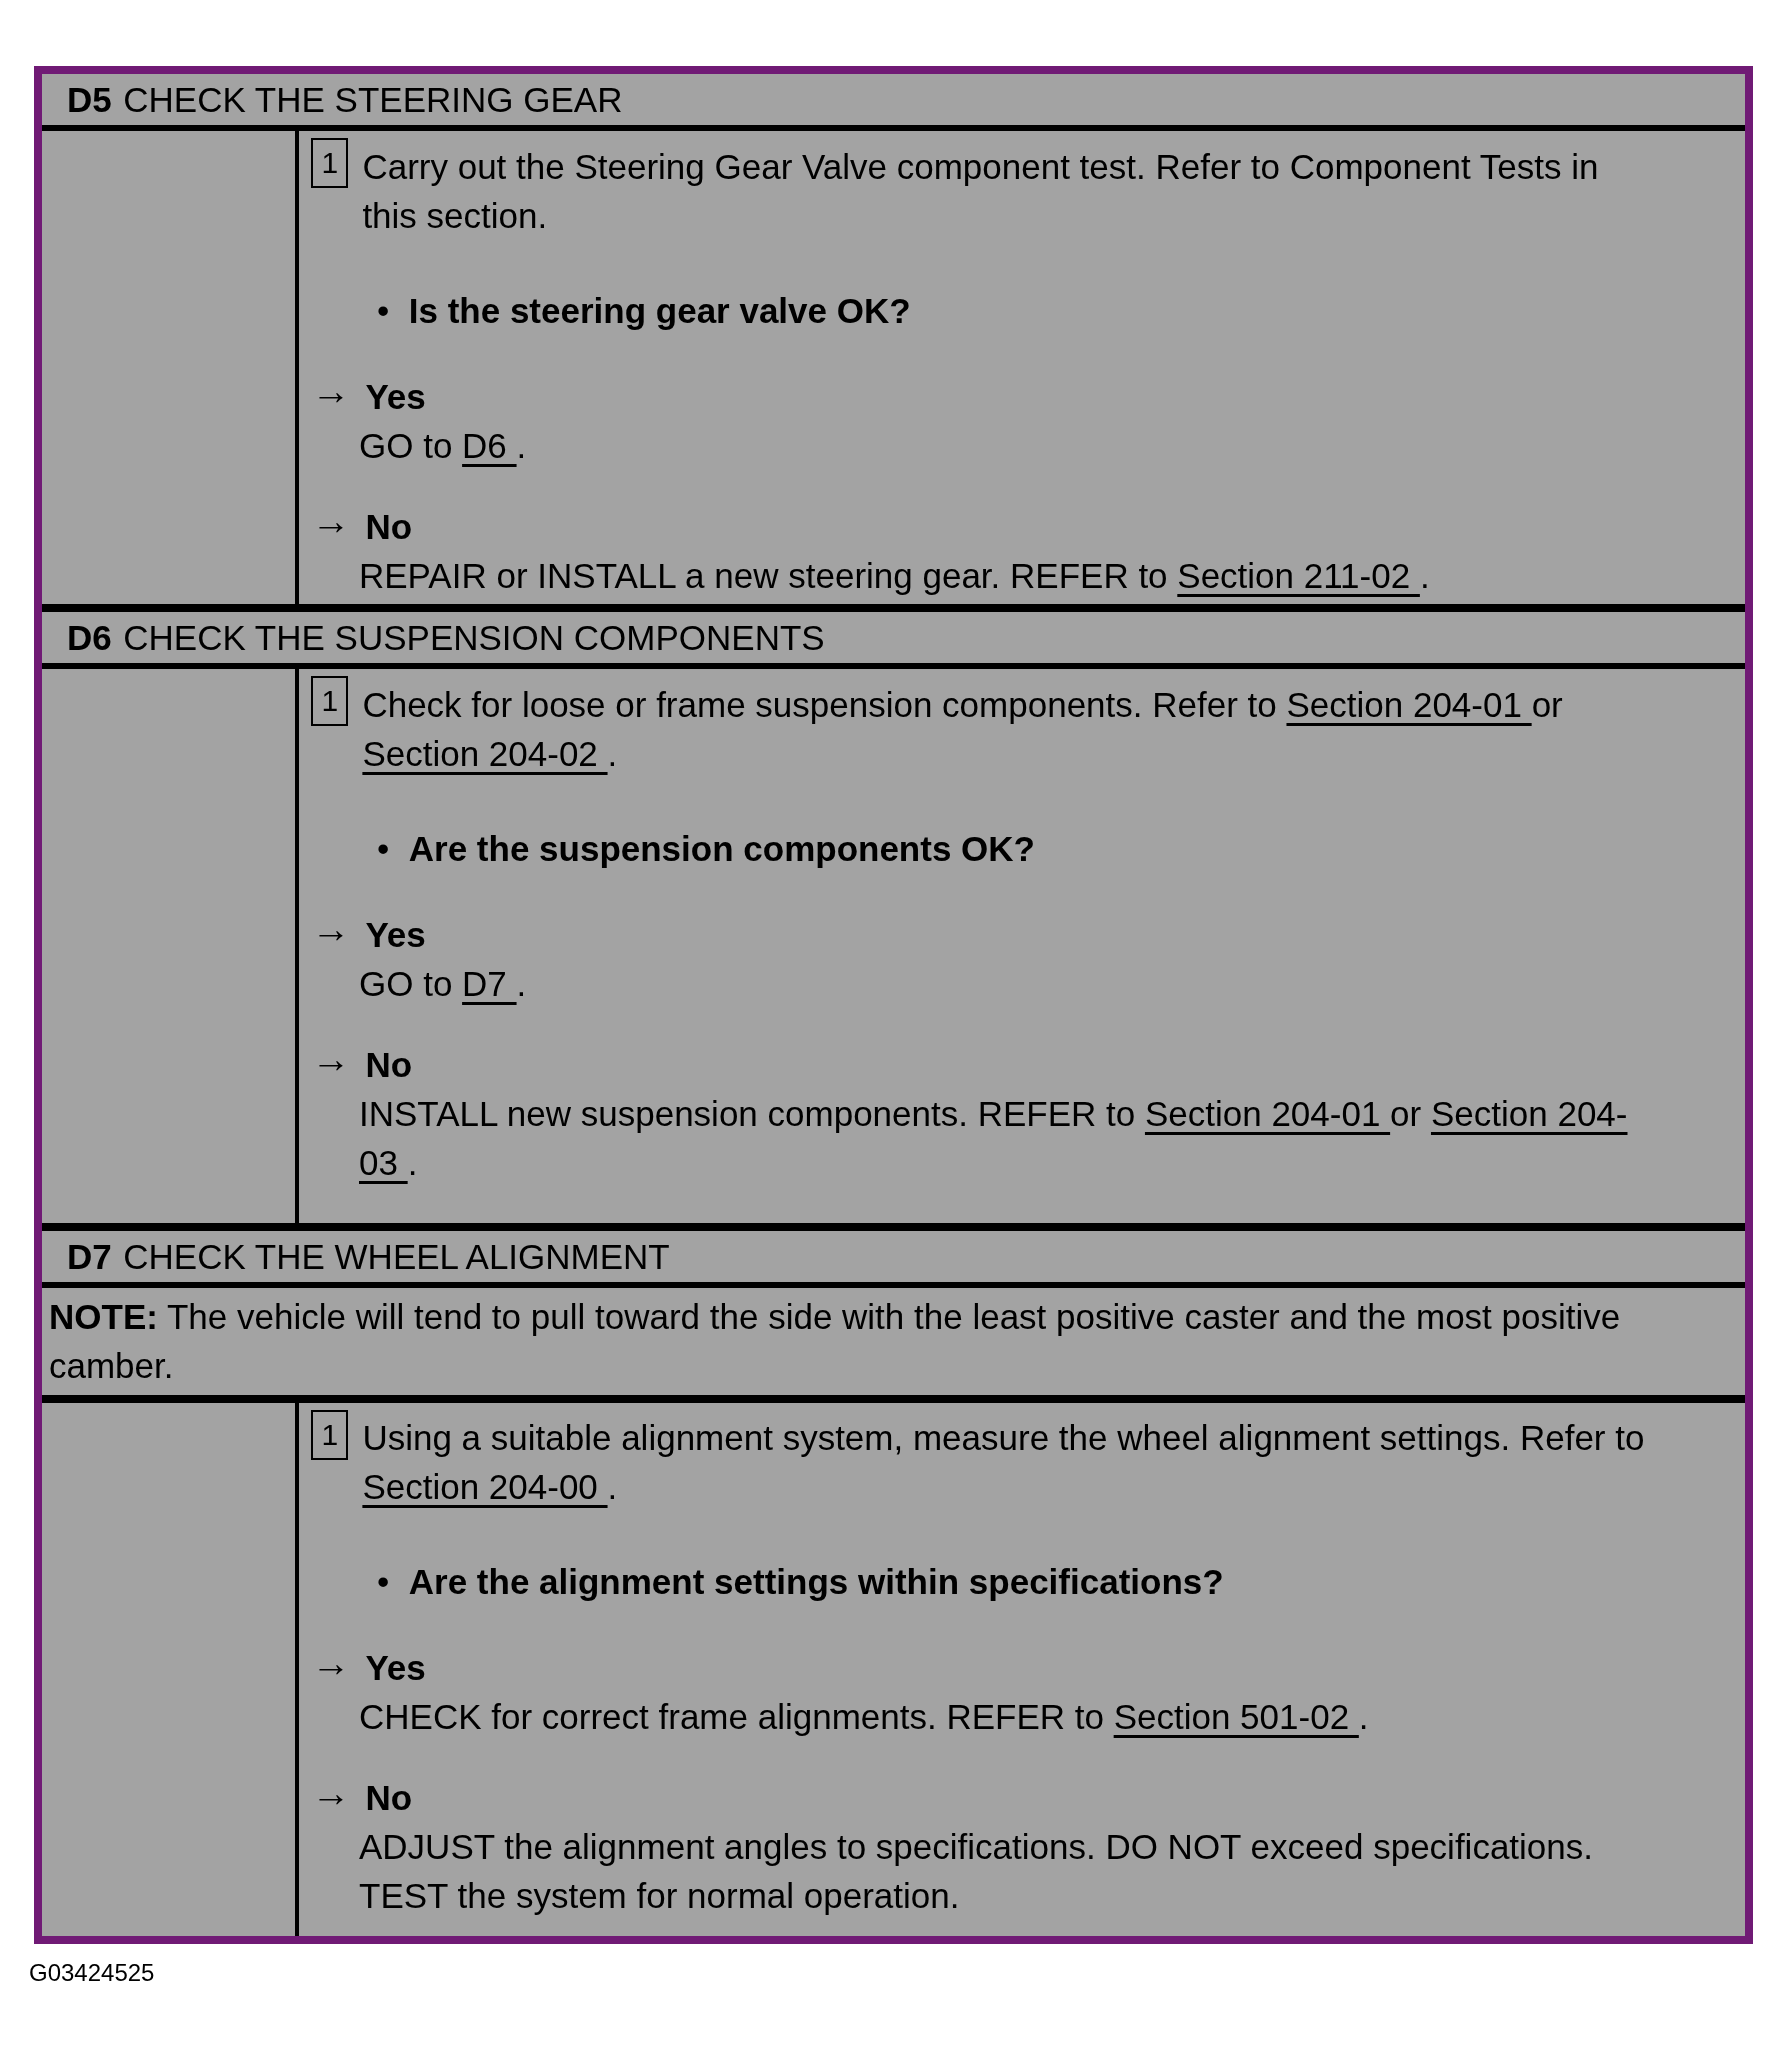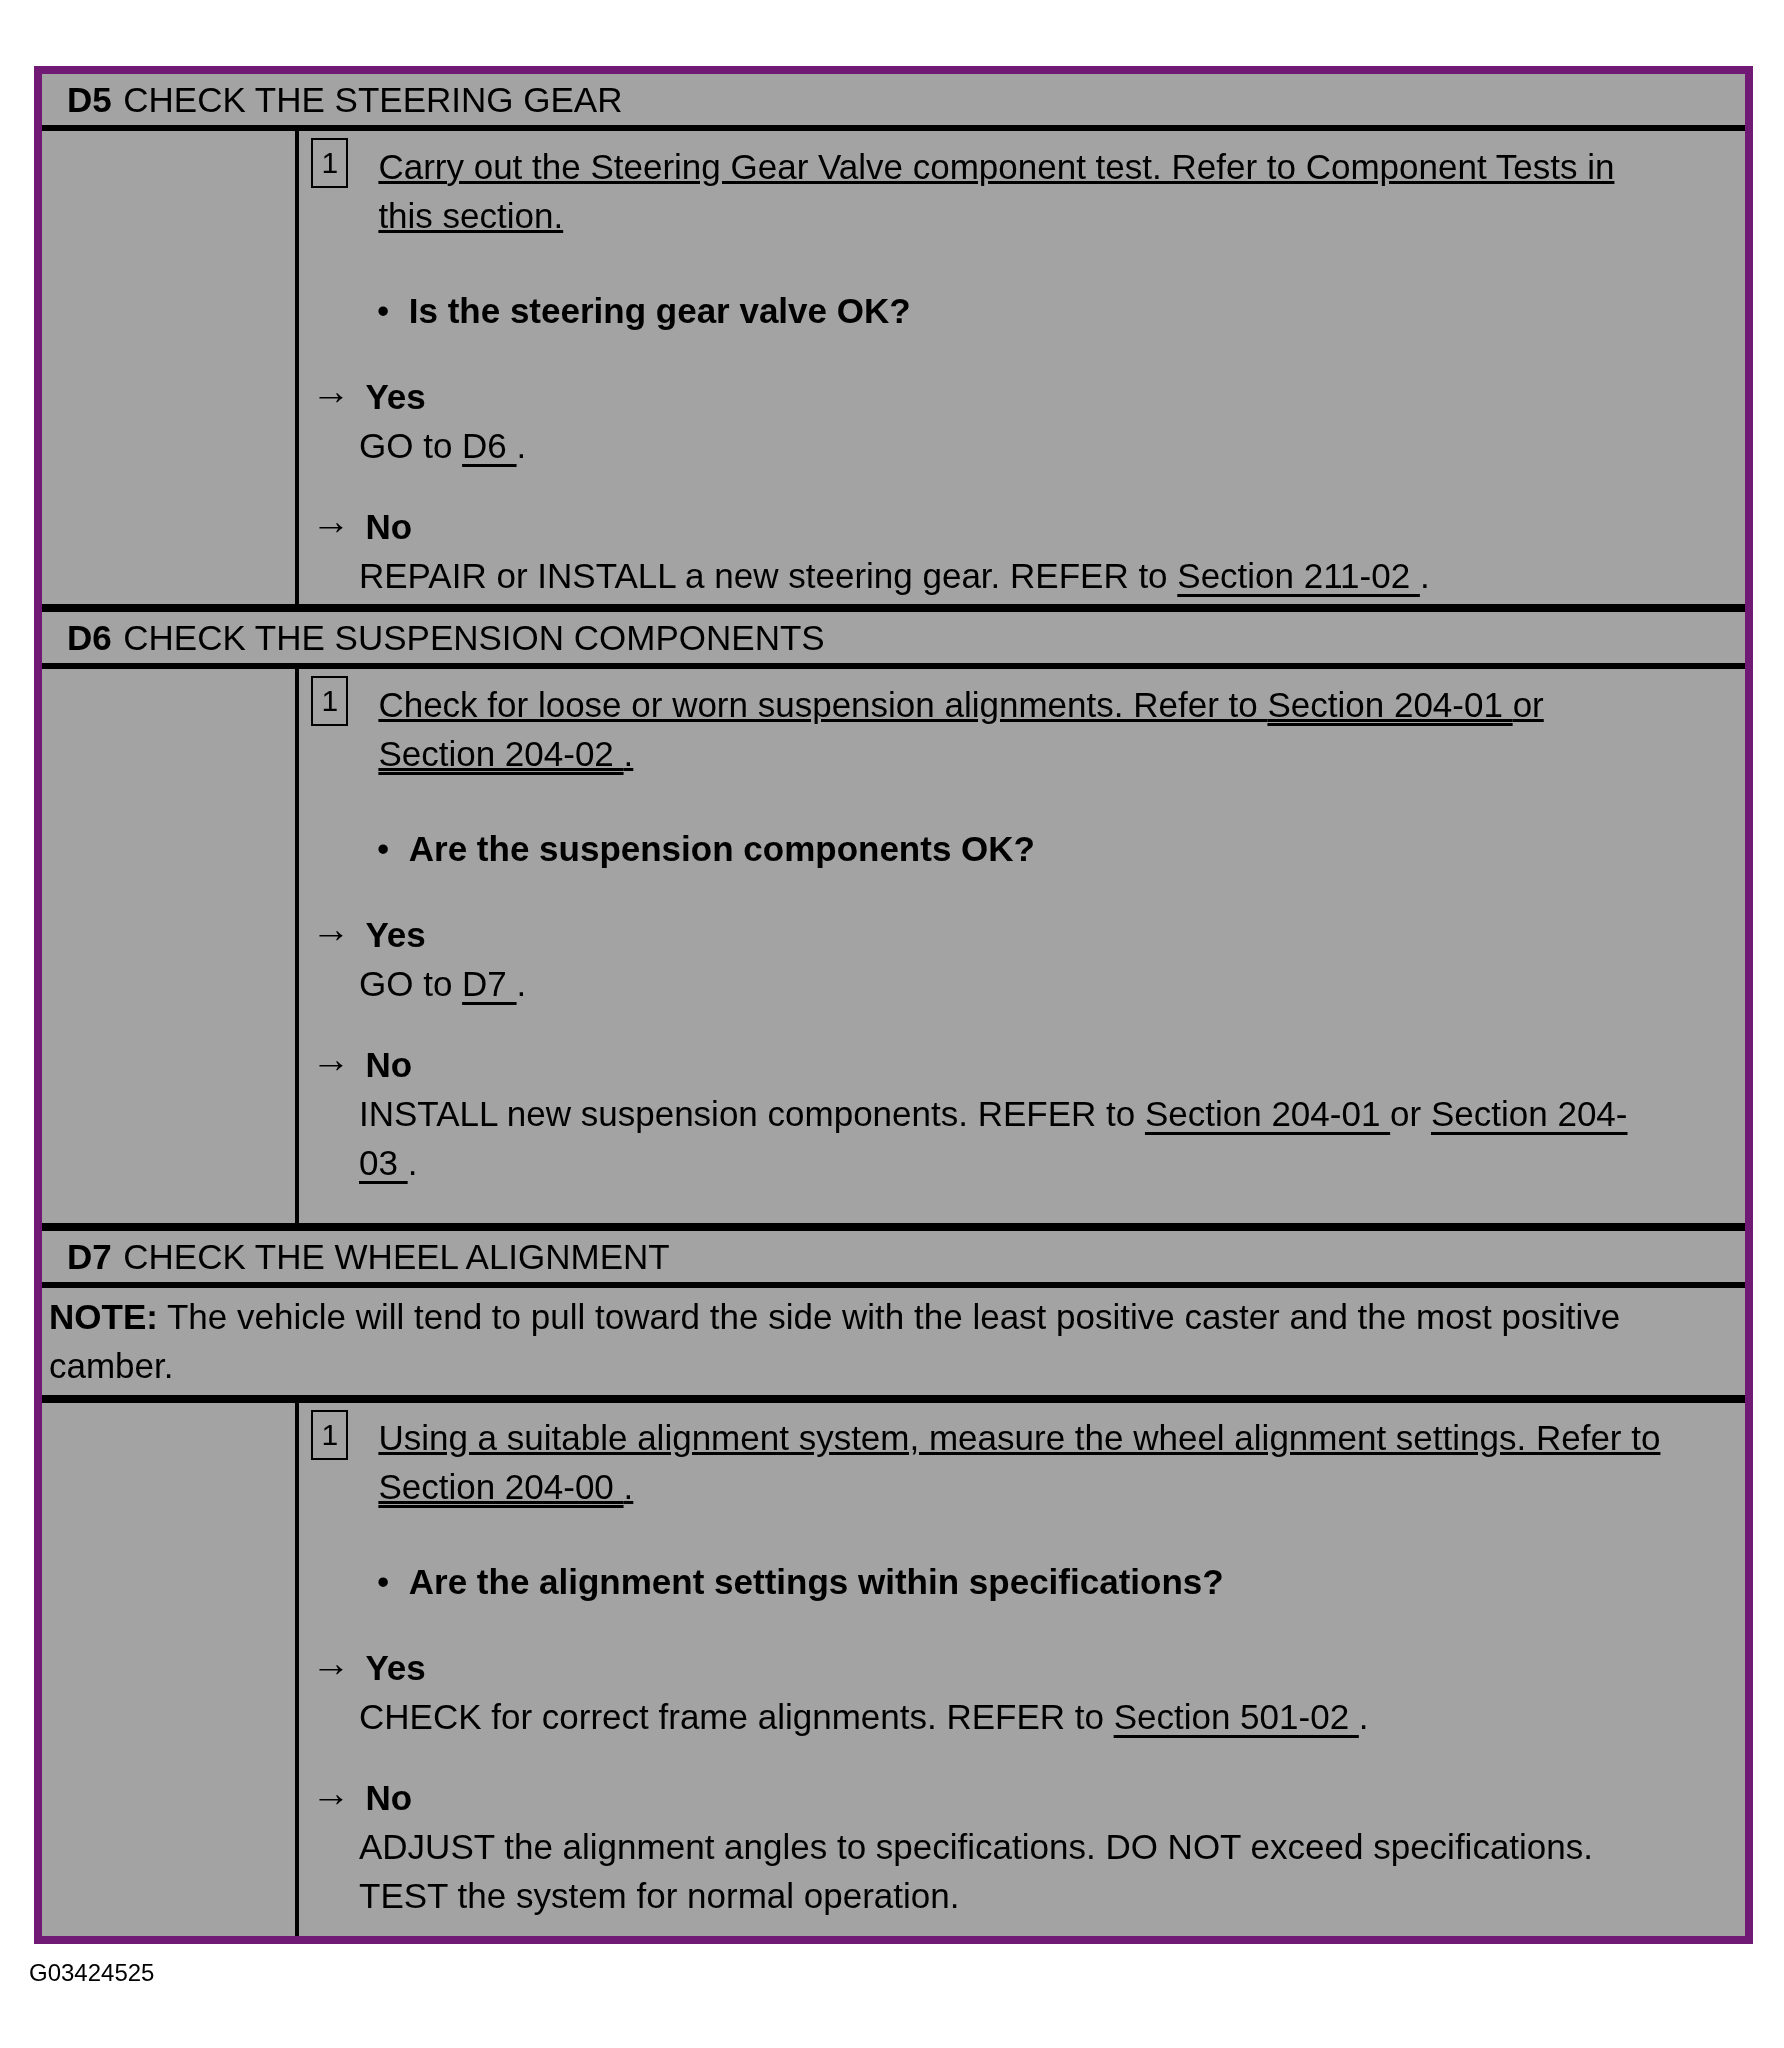--- a/index.html
+++ b/index.html
@@ -74,24 +74,23 @@
     box-sizing: border-box;
     border: 2.7px solid #000;
     margin-left: 12.4px;
     display: flex;
     align-items: center;
     justify-content: center;
     font-size: 30px;
     flex: 0 0 37px;
   }
   .step-text {
-    margin-left: 30px;
+    margin-left: 14px;
     padding-top: 3.5px;
     line-height: 49px;
-    text-decoration: underline;
   }
   .q-row {
     margin-top: 51px;
     display: flex;
     align-items: baseline;
   }
   .bullet {
     margin-left: 78px;
     font-size: 35px;
   }
@@ -182,21 +181,21 @@
       <div class="hdr-row">
         <span class="hdr-id">D6</span>
         <span class="hdr-title">CHECK THE SUSPENSION COMPONENTS</span>
       </div>
       <div class="body-row h-d6">
         <div class="left-cell"></div>
         <div class="right-cell">
           <div class="step-row">
             <span class="step-box">1</span>
             <div class="step-text">
-              <div class="ln"><span>Check for loose or worn suspension alignments. Refer to </span><span class="lnk">Section 204-01 </span><span>or</span></div>
+              <div class="ln"><span>Check for loose or frame suspension components. Refer to </span><span class="lnk">Section 204-01 </span><span>or</span></div>
               <div class="ln"><span class="lnk">Section 204-02 </span><span>.</span></div>
             </div>
           </div>
           <div class="q-row">
             <span class="bullet">•</span>
             <span class="q-text">Are the suspension components OK?</span>
           </div>
           <div class="answer">
             <div class="answer-head">
               <span class="arrow">→</span>

